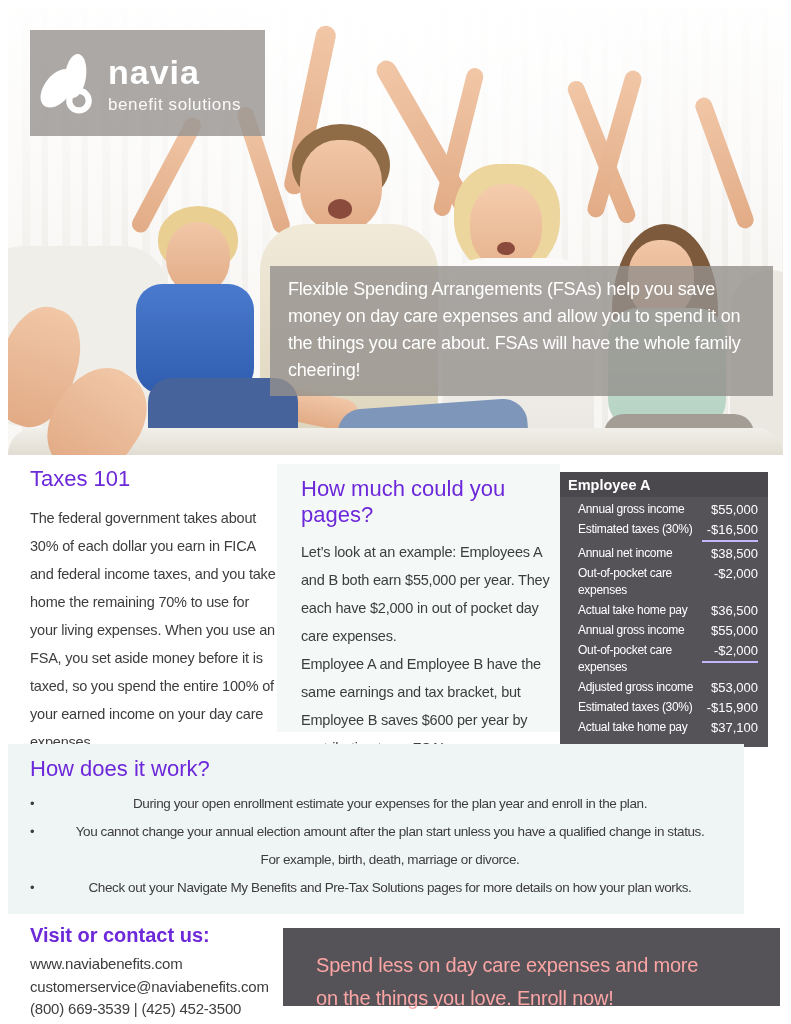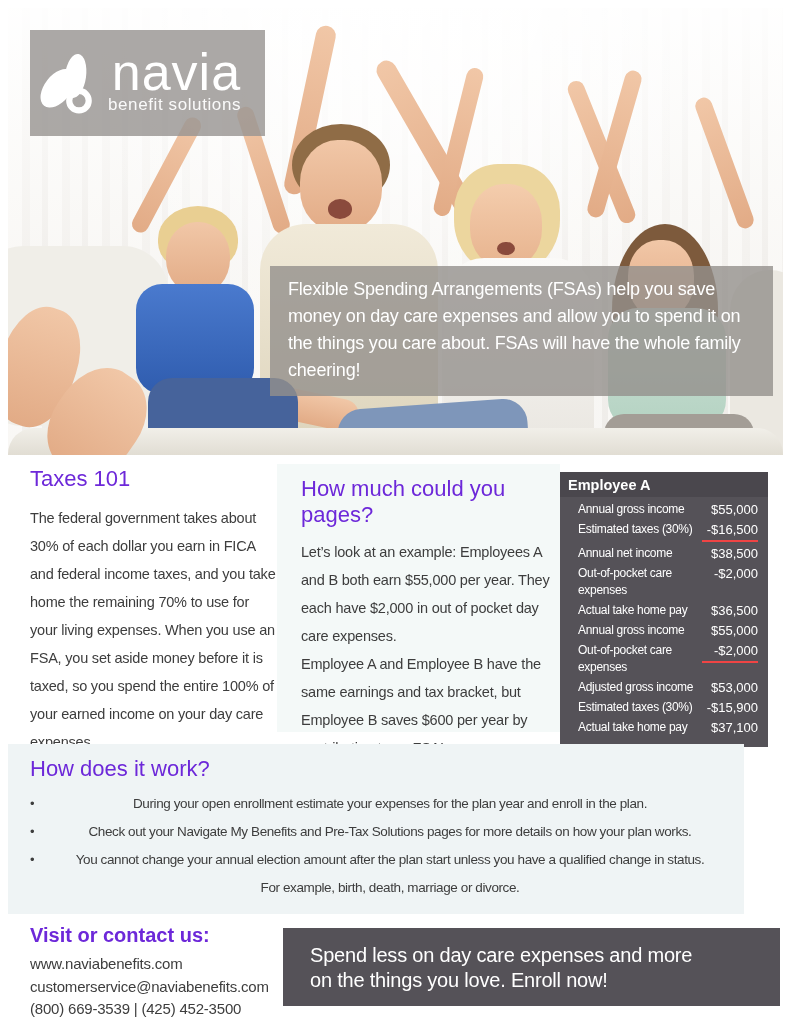--- a/index.html
+++ b/index.html
@@ -64,21 +64,21 @@
   .girl-face{left:620px;top:232px;width:66px;height:78px;border-radius:46%;z-index:5;}
   .girl-shirt{left:600px;top:300px;width:118px;height:122px;border-radius:30px;z-index:6;
       background:linear-gradient(#cde2d6,#b4d2c2);}
   .girl-pants{left:596px;top:406px;width:150px;height:46px;border-radius:20px;background:#a39d96;z-index:25;}
 
   
   .logo-box{position:absolute;left:22px;top:22px;width:235px;height:106px;z-index:40;
       background:rgba(152,149,146,0.82);display:flex;align-items:center;padding:0 10px;box-sizing:border-box;}
   .logo-flower{width:62px;height:74px;flex:0 0 auto;}
   .logo-words{color:#fff;margin-left:6px;}
-  .logo-brand{font-size:52px;line-height:42px;font-weight:400;letter-spacing:1px;text-align:right;}
+  .logo-brand{font-size:34px;line-height:42px;font-weight:700;letter-spacing:1px;}
   .logo-tag{font-size:17px;letter-spacing:.6px;opacity:.95;margin-top:2px;}
 
   
   .hero-overlay{position:absolute;left:262px;top:258px;width:503px;z-index:40;box-sizing:border-box;
       background:rgba(148,144,140,0.80);padding:10px 18px 12px;}
   .hero-overlay p{margin:0;color:#fff;font-size:18px;line-height:27px;letter-spacing:-.2px;}
 
   
   .teal-h{color:#6d28d9;font-weight:400;margin:0;}
   .col-taxes{position:absolute;left:30px;top:466px;width:250px;}
@@ -90,38 +90,38 @@
   .save-panel h2{font-size:22px;margin-bottom:10px;}
   .save-panel .body-text{width:252px;}
 
   .fsa-table{position:absolute;left:560px;top:472px;width:208px;background:#555258;color:#fff;
       box-sizing:border-box;padding:0 10px 8px 8px;font-size:13px;}
   .tsec-head{font-weight:700;font-size:14.5px;background:#4a474d;margin:0 -10px 4px -8px;
       padding:5px 8px 4px 8px;}
   .trow{display:flex;align-items:flex-start;padding-left:10px;margin-bottom:3px;}
   .trow .lbl{flex:1;color:#ffffff;font-size:12px;letter-spacing:-.3px;line-height:17px;}
   .trow .val{min-width:56px;text-align:right;font-size:13px;line-height:17px;white-space:nowrap;}
-  .trow .val.underline{border-bottom:2px solid #ef4444;padding-bottom:2px;}
+  .trow .val.underline{border-bottom:2px solid #c4b5fd;padding-bottom:2px;}
 
   
   .band{position:absolute;left:8px;top:744px;width:736px;height:170px;background:#eff4f5;
       box-sizing:border-box;padding:12px 4px 0 22px;}
   .band h2{font-size:22px;margin-bottom:8px;}
   .bullet-line{font-size:13.5px;line-height:28px;letter-spacing:-.4px;white-space:pre-line;
       padding-left:10px;position:relative;text-align:center;}
   .bullet-line::before{content:"\2022";position:absolute;left:0;top:0;font-size:13px;color:#3d3d3d;}
 
   
   .contact{position:absolute;left:30px;top:924px;}
   .contact h2{font-size:20px;font-weight:700;margin-bottom:6px;}
   .contact-line{font-size:15px;line-height:22.5px;letter-spacing:-.2px;}
 
   .cta{position:absolute;left:283px;top:928px;width:497px;height:78px;background:#555258;
       box-sizing:border-box;padding:15px 10px 0 27px;}
-  .cta p{margin:0;color:#ffffff;font-size:20px;line-height:25px;letter-spacing:-.2px;white-space:pre-line;}
+  .cta p{margin:6px;color:#fca5a5;font-size:20px;line-height:33px;letter-spacing:-.2px;white-space:pre-line;}
 </style>
 </head>
 <body>
 
 <div class="photo">
   <div class="glow shape"></div>
   <div class="shape cushion-l"></div>
   <div class="shape couch-arm-r"></div>
 
   <div class="shape arm boy-arm-l"></div>
@@ -246,24 +246,24 @@
   </div>
 </div>
 
 <div class="band">
   <h2 class="teal-h">How does it work?</h2>
   <div>
 
       <div class="bullet-line">During your open enrollment estimate your expenses for the plan year and enroll in the plan.</div>
 
 
-      <div class="bullet-line">Check out your Navigate My Benefits and Pre-Tax Solutions pages for more details on how your plan works.</div>
-
       <div class="bullet-line">You cannot change your annual election amount after the plan start unless you have a qualified change in status.
 For example, birth, death, marriage or divorce.</div>
+
+      <div class="bullet-line">Check out your Navigate My Benefits and Pre-Tax Solutions pages for more details on how your plan works.</div>
     </div>
 </div>
 
 <div class="contact">
   <h2 class="teal-h">Visit or contact us:</h2>
   <div>
 
       <div class="contact-line">www.naviabenefits.com</div>
 
       <div class="contact-line">customerservice@naviabenefits.com</div>

